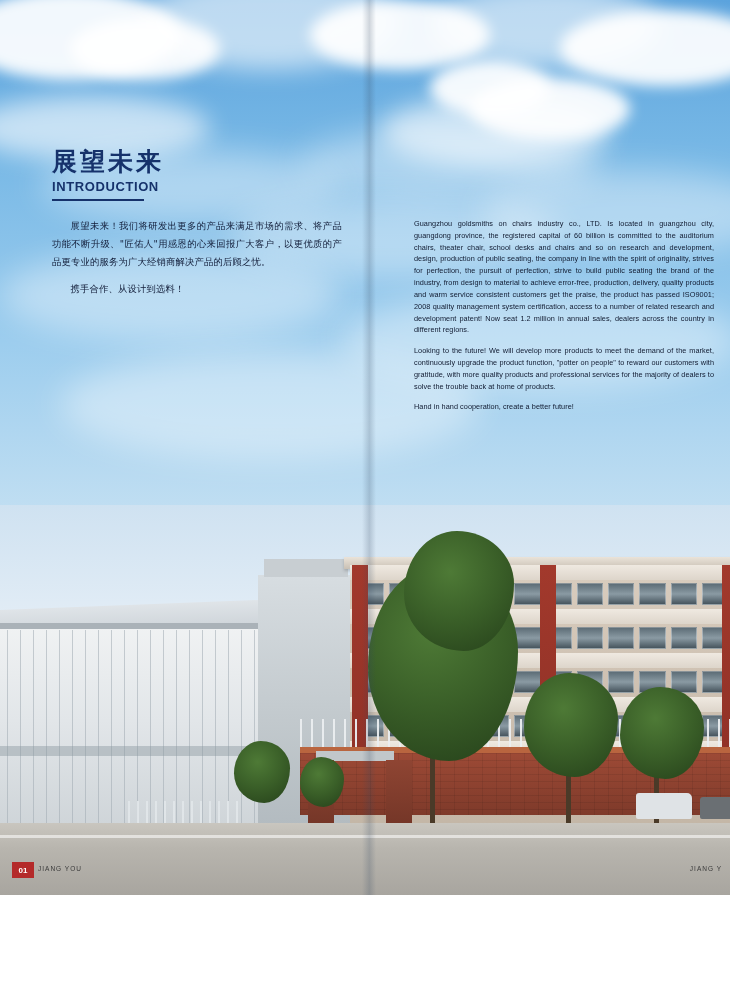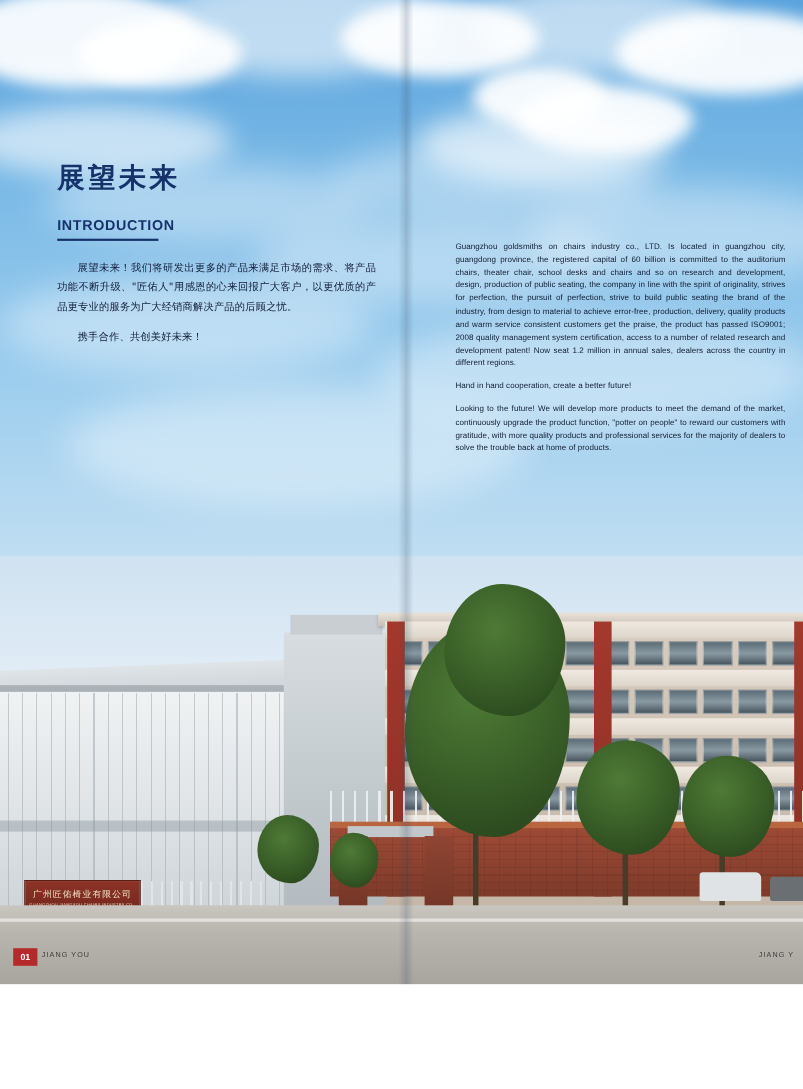--- a/index.html
+++ b/index.html
@@ -65,21 +65,21 @@
     font-weight: bold;
     color: #16326b;
     letter-spacing: 3px;
     line-height: 1.15;
   }
   .title-en {
     font-size: 13px;
     font-weight: bold;
     color: #16326b;
     letter-spacing: 0.6px;
-    margin-top: 20px;
+    margin-top: 2px;
   }
   .title-rule {
     width: 92px;
     height: 2px;
     background: #16326b;
     margin-top: 5px;
     margin-bottom: 16px;
   }
   .cn-para {
     font-family: "DejaVu Sans", sans-serif;
@@ -301,27 +301,27 @@
     <div class="cloud faint" style="left:0px;    top:250px; width:340px; height:90px;"></div>
     <div class="cloud faint" style="left:340px;  top:290px; width:400px; height:100px;"></div>
     <div class="cloud faint" style="left:60px;   top:350px; width:420px; height:110px;"></div>
   </div>
 
   <div class="left-col">
     <div class="title-cn">展望未来</div>
     <div class="title-en">INTRODUCTION</div>
     <div class="title-rule"></div>
     <p class="cn-para">展望未来！我们将研发出更多的产品来满足市场的需求、将产品功能不断升级、"匠佑人"用感恩的心来回报广大客户，以更优质的产品更专业的服务为广大经销商解决产品的后顾之忧。</p>
-    <p class="cn-para">携手合作、共创美好未来！</p>
+    <p class="cn-para">携手合作、从设计到选料！</p>
   </div>
 
   <div class="right-col">
     <p class="en-para">Guangzhou goldsmiths on chairs industry co., LTD. Is located in guangzhou city, guangdong province, the registered capital of 60 billion is committed to the auditorium chairs, theater chair, school desks and chairs and so on research and development, design, production of public seating, the company in line with the spirit of originality, strives for perfection, the pursuit of perfection, strive to build public seating the brand of the industry, from design to material to achieve error-free, production, delivery, quality products and warm service consistent customers get the praise, the product has passed ISO9001; 2008 quality management system certification, access to a number of related research and development patent! Now seat 1.2 million in annual sales, dealers across the country in different regions.</p>
+    <p class="en-para">Looking to the future! We will develop more products to meet the demand of the market, continuously upgrade the product function, "potter on people" to reward our customers with gratitude, with more quality products and professional services for the majority of dealers to solve the trouble back at home of products.</p>
     <p class="en-para">Hand in hand cooperation, create a better future!</p>
-    <p class="en-para">Looking to the future! We will develop more products to meet the demand of the market, continuously upgrade the product function, "potter on people" to reward our customers with gratitude, with more quality products and professional services for the majority of dealers to solve the trouble back at home of products.</p>
   </div>
 
   <div class="photo">
     <div class="photo-sky"></div>
 
     <div class="bld-left-angle"></div>
     <div class="bld-left">
       <div class="roofline"></div>
       <div class="ribs"></div>
       <div class="band"></div>
@@ -401,24 +401,20 @@
     <div class="redcol" style="left:722px;"></div>
 
     <div class="fence"></div>
     <div class="wall-cap"></div>
     <div class="wall"></div>
 
     <div class="gate-canopy"></div>
     <div class="gate-pillar" style="left:308px;"></div>
     <div class="gate-pillar" style="left:386px;"></div>
 
-    <div class="signboard">
-      <div class="sign-cn">广州匠佑椅业有限公司</div>
-      <div class="sign-en">GUANGZHOU JIANGYOU CHAIRS INDUSTRY CO., LTD</div>
-    </div>
     <div class="left-fence"></div>
 
     <div class="trunk" style="left:430px; top:236px; height:92px;"></div>
     <div class="tree" style="left:368px; top:60px; width:150px; height:196px;"></div>
     <div class="tree" style="left:404px; top:26px; width:110px; height:120px;"></div>
 
     <div class="trunk" style="left:566px; top:250px; height:78px;"></div>
     <div class="tree" style="left:524px; top:168px; width:94px; height:104px;"></div>
 
     <div class="trunk" style="left:654px; top:252px; height:76px;"></div>

